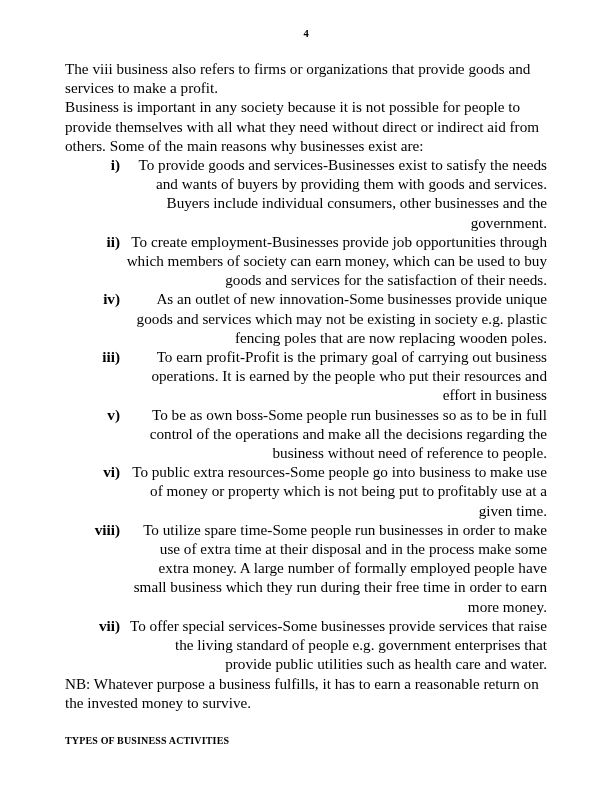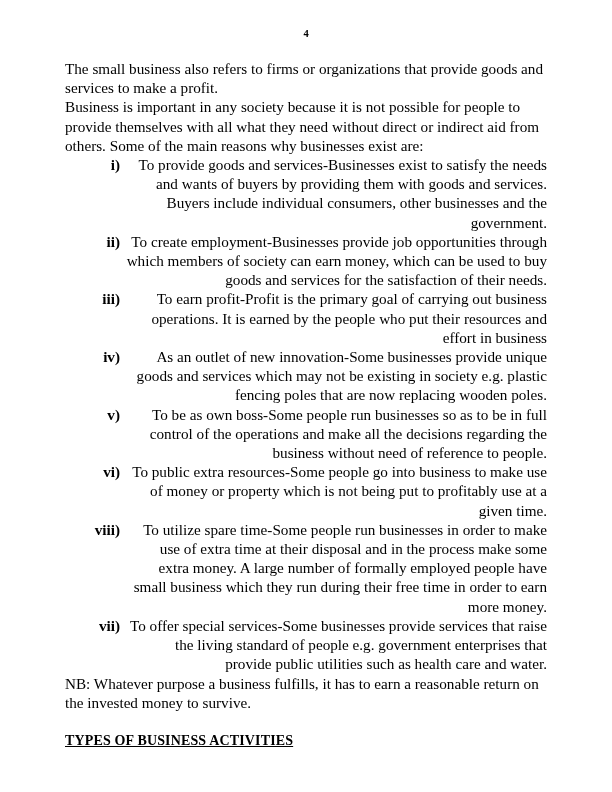--- a/index.html
+++ b/index.html
@@ -48,24 +48,23 @@
     word-spacing: 0px;
   }
   .bold { font-weight: normal; }
   .heading {
     font-weight: bold;
     font-size: 15.2px;
     line-height: 19.2px;
   }
   .section-title {
     font-weight: bold;
-    font-size: 14px;
+    font-size: 10px;
     line-height: 19.2px;
     letter-spacing: 0.15px;
-    text-decoration: underline;
   }
   ol.roman-list {
     list-style: none;
     margin: 0;
     padding: 0;
   }
   ol.roman-list > li {
     position: relative;
     padding-left: 61px;
     font-size: 15.2px;
@@ -98,45 +97,45 @@
 </style>
 </head>
 <body>
 
 <div class="page">
 
   <div class="page-number">4</div>
 
   <div class="content">
 
-    <p class="para"><span>The small </span><span class="bold">business</span><span> also refers to firms or organizations that provide goods and services to make a profit.</span></p>
+    <p class="para"><span>The viii </span><span class="bold">business</span><span> also refers to firms or organizations that provide goods and services to make a profit.</span></p>
 
 
     <p class="para">Business is important in any society because it is not possible for people to provide themselves with all what they need without direct or indirect aid from others. Some of the main reasons why businesses exist are:</p>
 
     <ol class="roman-list">
 
       <li>
         <span class="marker">i)</span>
         <span class="item-body"><span class="bold">To provide goods and services</span><span>-Businesses exist to satisfy the needs and wants of buyers by providing them with goods and services. Buyers include individual consumers, other businesses and the government.</span></span>
       </li>
 
       <li>
         <span class="marker">ii)</span>
         <span class="item-body"><span class="bold">To create employment</span><span>-Businesses provide job opportunities through which members of society can earn money, which can be used to buy goods and services for the satisfaction of their needs.</span></span>
       </li>
 
       <li>
-        <span class="marker">iii)</span>
-        <span class="item-body"><span class="bold">To earn profit</span><span>-Profit is the primary goal of carrying out business operations. It is earned by the people who put their resources and effort in business</span></span>
+        <span class="marker">iv)</span>
+        <span class="item-body"><span class="bold">As an outlet of new innovation</span><span>-Some businesses provide unique goods and services which may not be existing in society e.g. plastic fencing poles that are now replacing wooden poles.</span></span>
       </li>
 
       <li>
-        <span class="marker">iv)</span>
-        <span class="item-body"><span class="bold">As an outlet of new innovation</span><span>-Some businesses provide unique goods and services which may not be existing in society e.g. plastic fencing poles that are now replacing wooden poles.</span></span>
+        <span class="marker">iii)</span>
+        <span class="item-body"><span class="bold">To earn profit</span><span>-Profit is the primary goal of carrying out business operations. It is earned by the people who put their resources and effort in business</span></span>
       </li>
 
       <li>
         <span class="marker">v)</span>
         <span class="item-body"><span class="bold">To be as own boss</span><span>-Some people run businesses so as to be in full control of the operations and make all the decisions regarding the business without need of reference to people.</span></span>
       </li>
 
       <li>
         <span class="marker">vi)</span>
         <span class="item-body"><span class="bold">To public extra resources</span><span>-Some people go into business to make use of money or property which is not being put to profitably use at a given time.</span></span>

